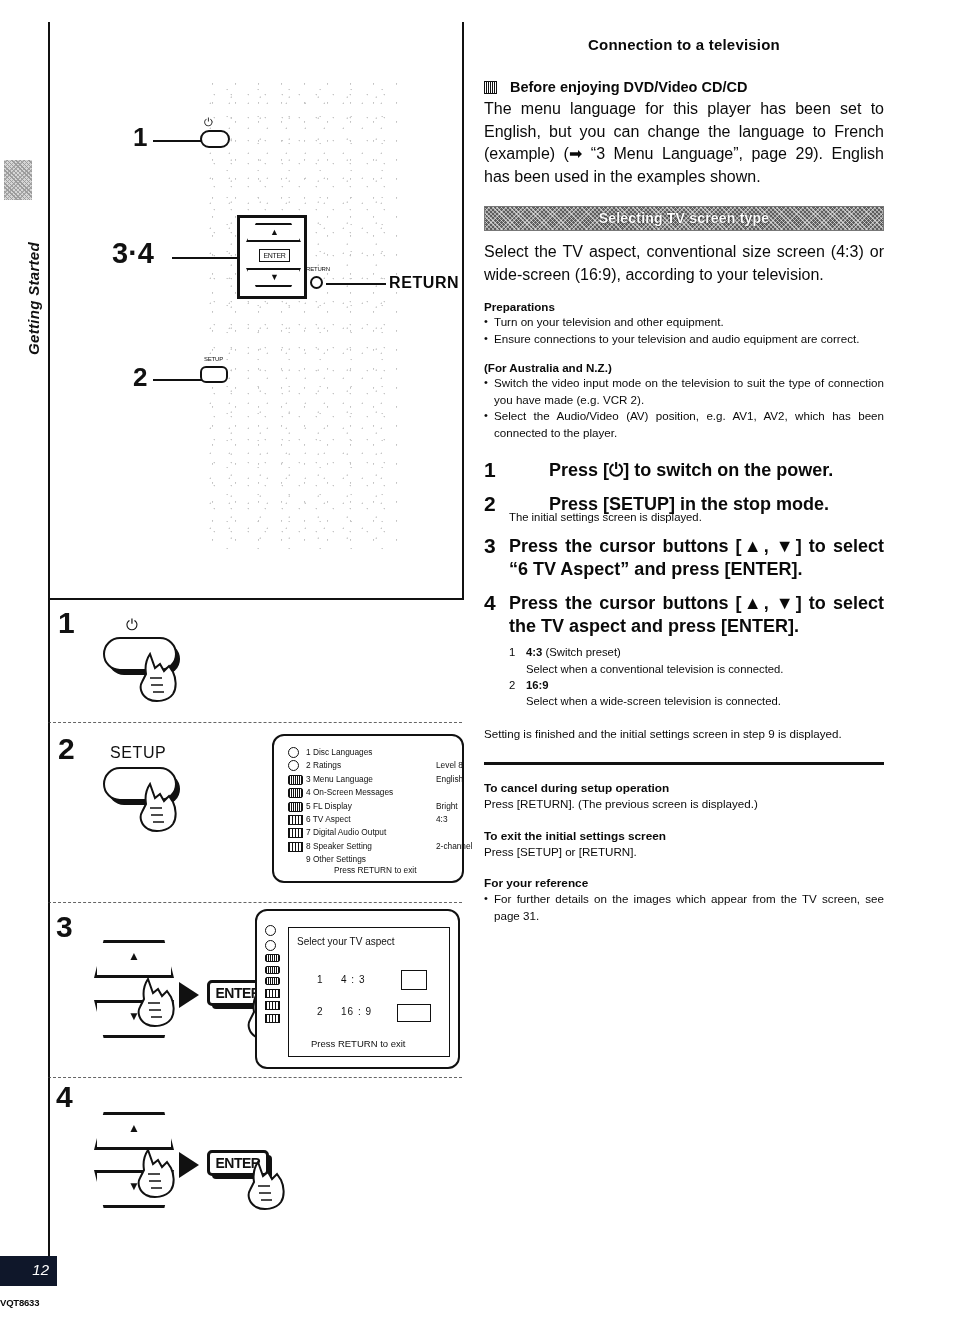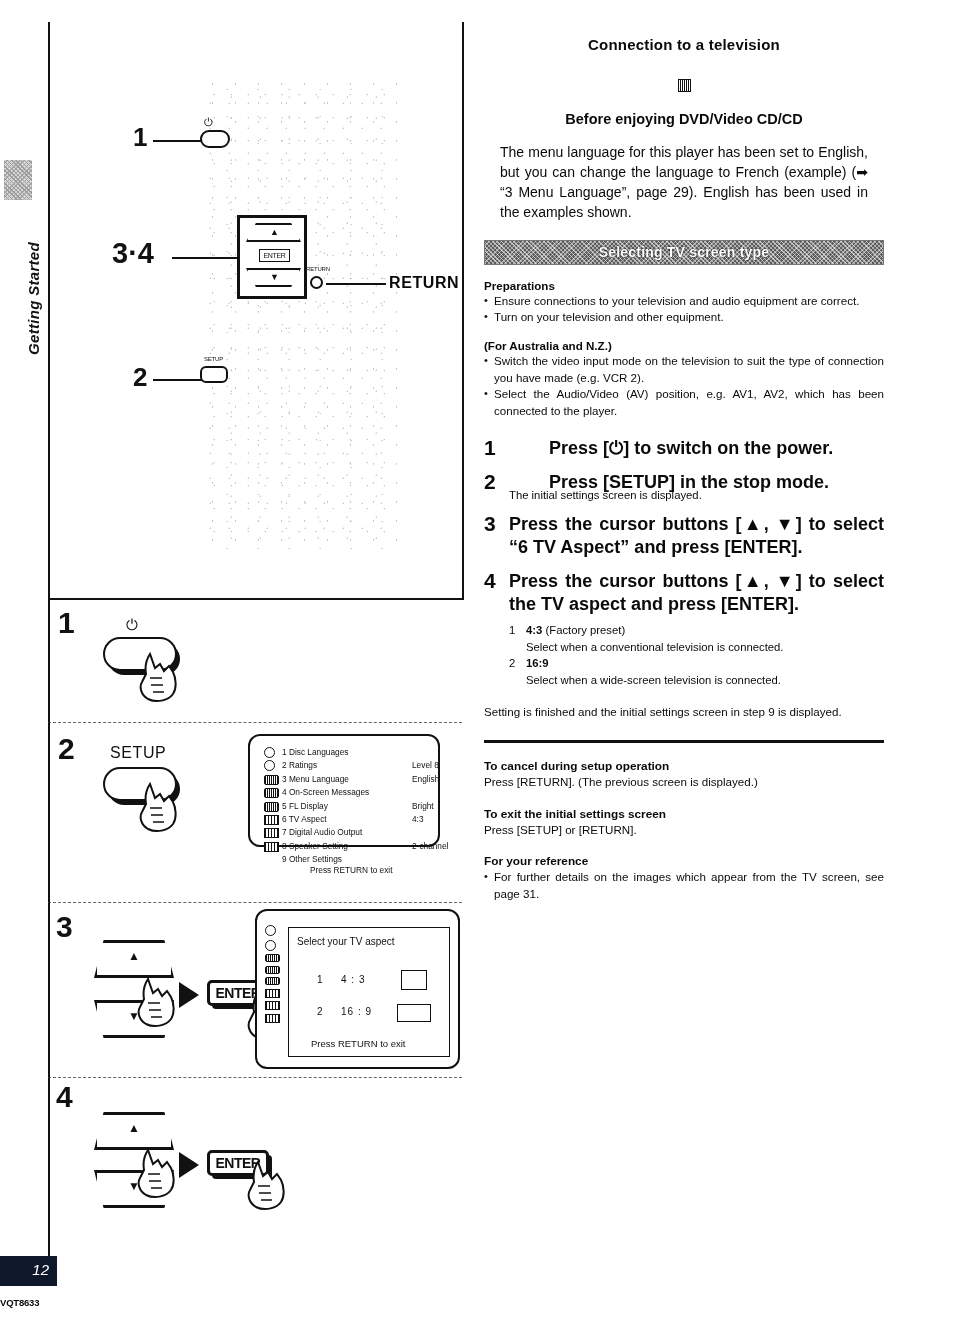--- a/index.html
+++ b/index.html
@@ -129,27 +129,27 @@
     background:repeating-linear-gradient(90deg,#111 0 1px,#fff 1px 2px);}
   .rail .r-g{width:13px;height:7px;border:1px solid #111;
     background:repeating-linear-gradient(90deg,#111 0 1.5px,#fff 1.5px 3px),
       repeating-linear-gradient(0deg,#111 0 1.5px,#fff 1.5px 3px);}
 
   
   #right-col{position:absolute;left:484px;top:36px;width:400px;}
   .r-title{font-weight:bold;font-size:15px;text-align:center;margin:0 0 26px 0;
     letter-spacing:.2px;}
   .r-sub{font-weight:bold;font-size:14.5px;margin:0 0 3px 0;display:flex;
-    align-items:center;gap:19px;flex-direction:column;}
+    align-items:center;gap:13px;}
   .sq-icon{display:inline-block;width:11px;height:11px;
     background:
       repeating-linear-gradient(90deg,#fff 0 1px,#111 1px 2px),
       #111;
     border:1px solid #111;}
-  .body{font-size:14px;line-height:1.42;text-align:justify;margin:16px;}
+  .body{font-size:16px;line-height:1.42;text-align:justify;margin:0;}
   .banner{margin:17px 0 10px 0;height:23px;position:relative;
     background:
       repeating-linear-gradient(45deg,rgba(255,255,255,.55) 0 1px,transparent 1px 3px),
       repeating-linear-gradient(-45deg,rgba(255,255,255,.45) 0 1px,transparent 1px 3px),
       #5d5d5d;
     border:1px solid #777;}
   .banner span{position:absolute;left:0;right:0;top:3px;text-align:center;
     color:#fff;font-weight:bold;font-size:14px;letter-spacing:.2px;
     text-shadow:0 0 2px #000;border-radius:7px;}
   .hd-bold{font-weight:bold;font-size:11.6px;margin:14px 0 1px 0;}
@@ -246,21 +246,21 @@
       <div class="step-num" style="left:10px;top:710px;">2</div>
       <div class="step-word" style="left:62px;top:722px;">SETUP</div>
       <div class="press-btn" style="left:55px;top:745px;"></div>
       <div class="hand" style="left:88px;top:760px;">
         <svg viewBox="0 0 44 52" width="44" height="52">
           <path d="M14 2 C10 8 9 16 10 22 L6 30 C3 35 5 43 12 47 C20 51 32 49 37 42 C41 36 40 26 37 20 L33 14 L28 19 L24 12 L19 16 Z" fill="#fff" stroke="#111" stroke-width="2"></path>
           <path d="M14 26 L26 26 M15 33 L27 33 M17 40 L28 40" stroke="#111" stroke-width="1.4" fill="none"></path>
         </svg>
       </div>
 
-      <div class="tvbox" style="left:200px;top:712px;width:192px;height:113px;">
+      <div class="tvbox" style="left:224px;top:712px;width:192px;height:149px;">
         <div class="menu-list">
           <div class="menu-row">
             <span class="ic disc"></span>
             <span class="lb">1 Disc Languages</span>
             <span class="vl"></span>
           </div>
           <div class="menu-row">
             <span class="ic disc"></span>
             <span class="lb">2 Ratings</span>
             <span class="vl">Level 8</span>
@@ -395,25 +395,26 @@
     <div class="r-sub">
       <span class="sq-icon"></span>
       <span>Before enjoying DVD/Video CD/CD</span>
     </div>
     <p class="body">The menu language for this player has been set to English, but you can change the language to French (example) (➡ “3 Menu Language”, page 29). English has been used in the examples shown.</p>
 
     <div class="banner">
       <span>Selecting TV screen type</span>
     </div>
 
+    <p class="body">Select the TV aspect, conventional size screen (4:3) or wide-screen (16:9), according to your television.</p>
 
     <div class="hd-bold">Preparations</div>
     <ul class="bullets">
+      <li>Turn on your television and other equipment.</li>
       <li>Ensure connections to your television and audio equipment are correct.</li>
-      <li>Turn on your television and other equipment.</li>
     </ul>
 
     <div class="hd-bold">(For Australia and N.Z.)</div>
     <ul class="bullets">
       <li>Switch the video input mode on the television to suit the type of connection you have made (e.g. VCR 2).</li>
     </ul>
 
     <ul class="bullets">
       <li>Select the Audio/Video (AV) position, e.g. AV1, AV2, which has been connected to the player.</li>
     </ul>
@@ -436,21 +437,21 @@
         <div class="t">Press the cursor buttons [▲, ▼] to select “6 TV Aspect” and press [ENTER].</div>
       </div>
 
       <div class="step-line" style="margin-bottom:4px;">
         <div class="n">4</div>
         <div class="t">Press the cursor buttons [▲, ▼] to select the TV aspect and press [ENTER].</div>
       </div>
 
       <div class="opt-list">
         <div class="opt-row">
-          <span class="on">1</span><b>4:3</b> <span>(Factory preset)</span>
+          <span class="on">1</span><b>4:3</b> <span>(Switch preset)</span>
         </div>
         <div class="opt-desc">Select when a conventional television is connected.</div>
         <div class="opt-row">
           <span class="on">2</span><b>16:9</b>
         </div>
         <div class="opt-desc">Select when a wide-screen television is connected.</div>
       </div>
 
       <div class="closing">Setting is finished and the initial settings screen in step 9 is displayed.</div>
     </div>

